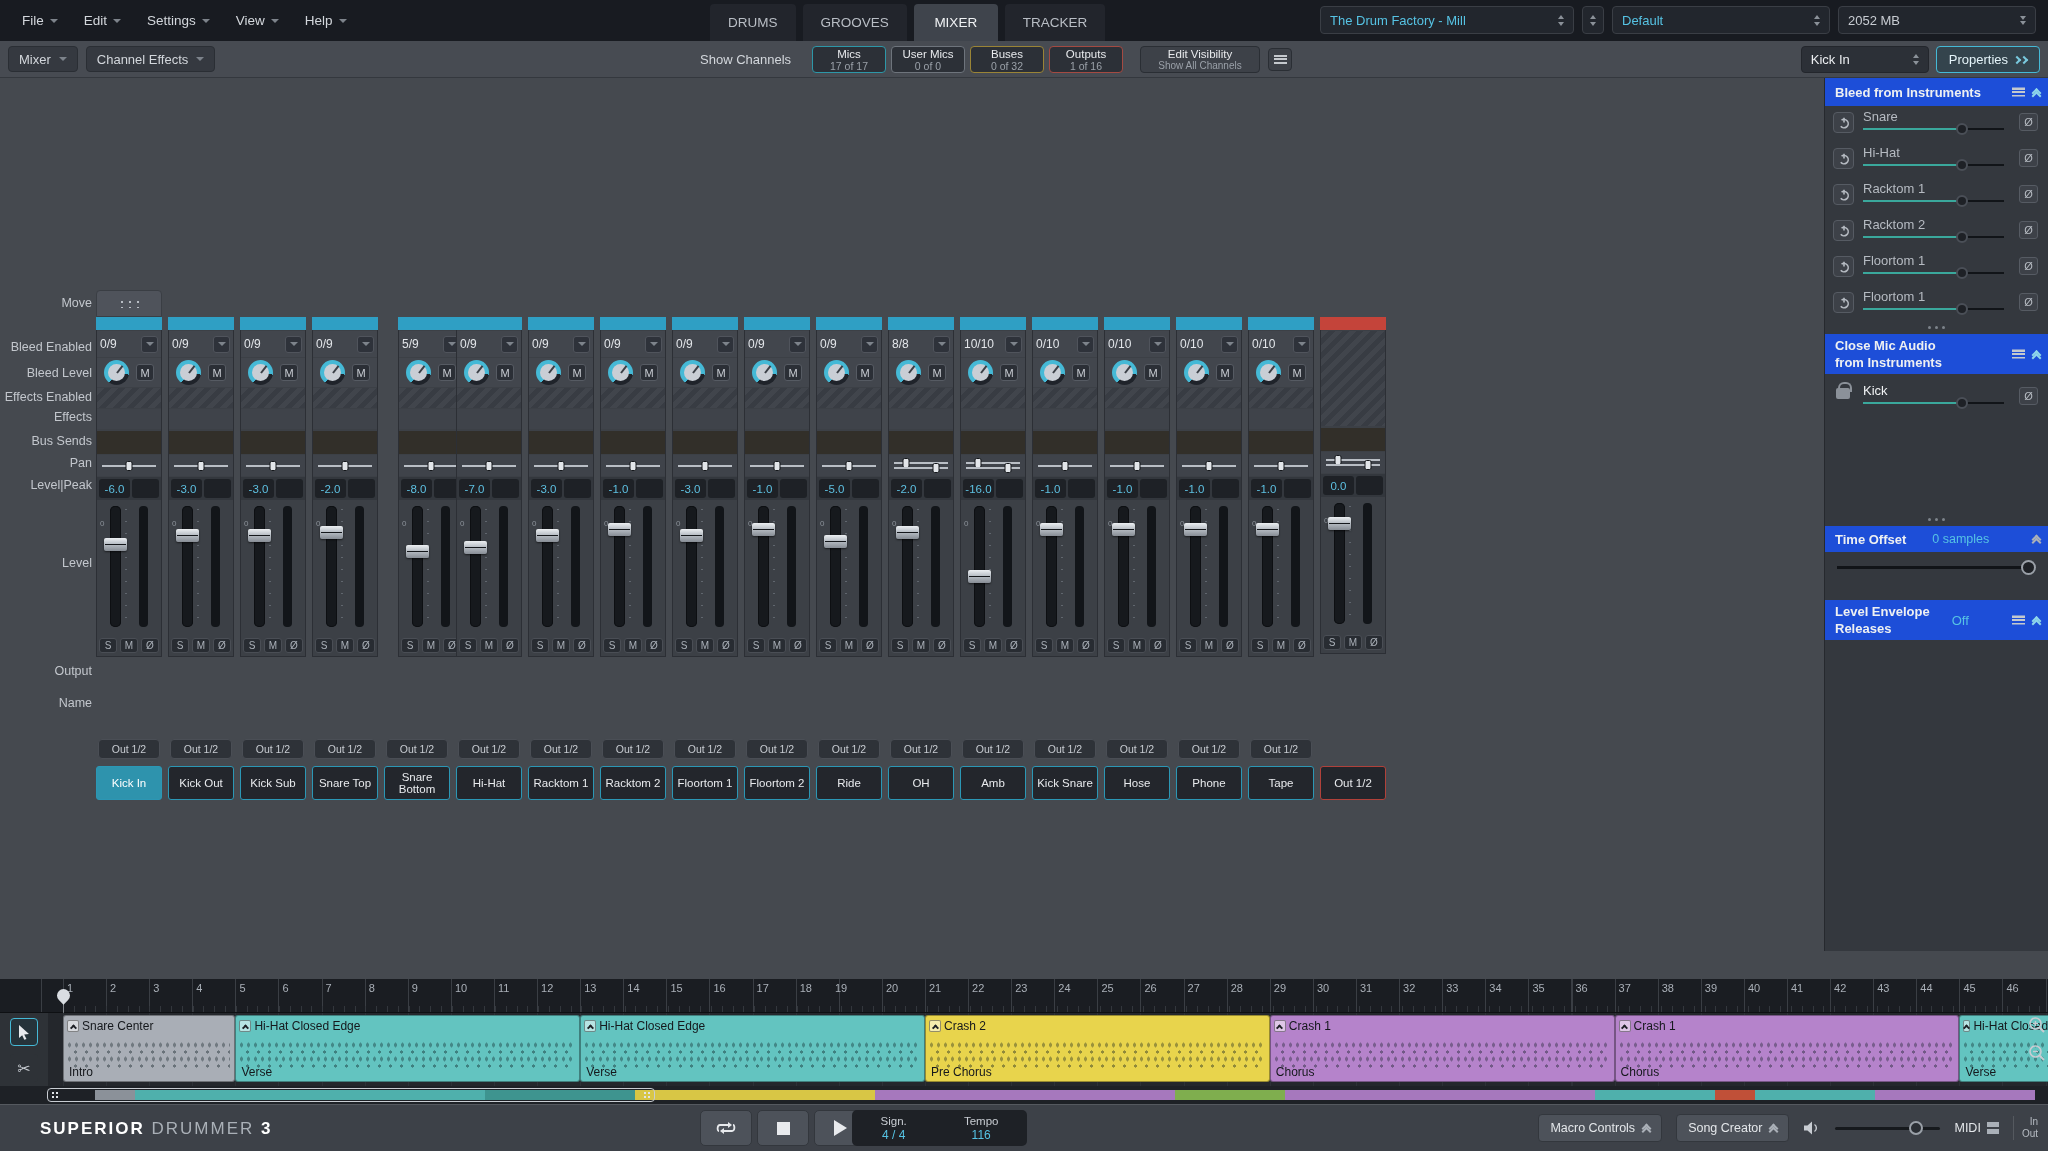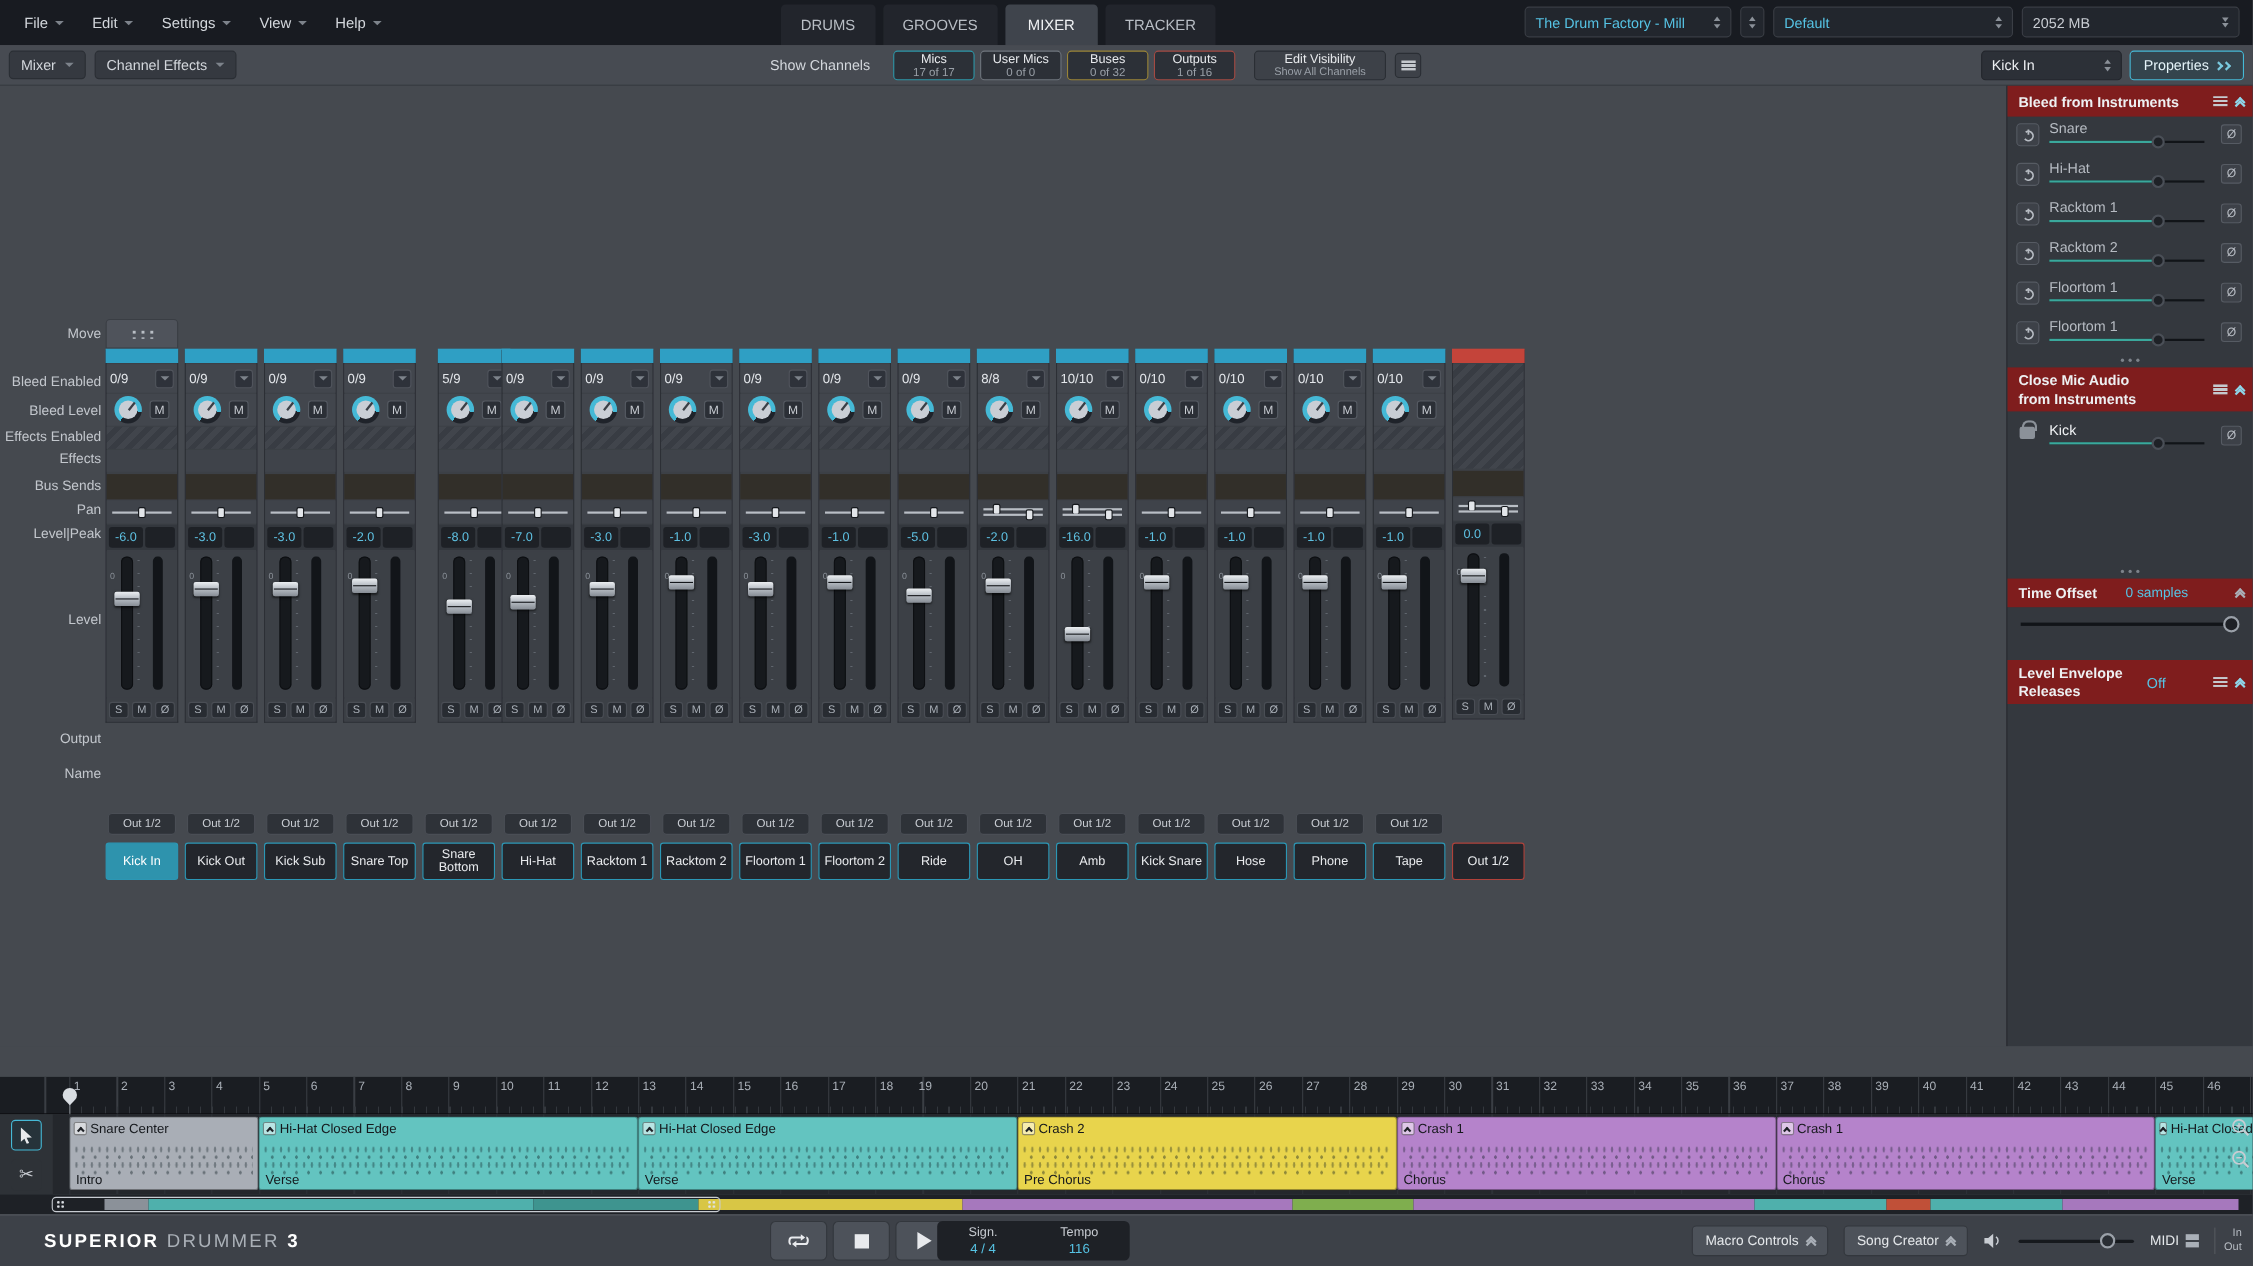--- a/index.html
+++ b/index.html
@@ -80,21 +80,21 @@
   .smo-b{width:18px;height:15px;background:#282c32;border:1px solid #4a4e55;border-radius:3px;color:#aab0b8;font-size:10px;display:flex;align-items:center;justify-content:center;}
   .out-row{position:absolute;top:420px;width:66px;height:22px;}
   .out-btn{width:62px;height:20px;margin:1px auto;background:#2e3238;border:1px solid #4a4e55;border-radius:4px;color:#c8ccd2;font-size:10.5px;display:flex;align-items:center;justify-content:center;}
   .name-row{position:absolute;top:448px;width:66px;height:34px;}
   .name-cell{width:66px;height:34px;background:#23262c;border:1px solid #2b97b5;border-radius:3px;color:#e8eaed;font-size:11.5px;line-height:12px;display:flex;align-items:center;justify-content:center;text-align:center;padding:0 2px;}
   .name-cell.sel{background:#2e93ad;color:#fff;}
   .name-cell.master{border-color:#b0413a;}
 
   
   .props{position:absolute;left:1824px;top:78px;width:224px;height:873px;background:#34383e;border-left:1px solid #26292e;}
-  .sec-head{background:#7f1d1d;display:flex;align-items:center;padding:0 10px;position:relative;color:#eef0f2;font-size:13px;font-weight:bold;}
+  .sec-head{background:#1d4ed8;display:flex;align-items:center;padding:0 10px;position:relative;color:#eef0f2;font-size:13px;font-weight:bold;}
   .sec-icons{position:absolute;right:8px;top:50%;transform:translateY(-50%);display:flex;gap:8px;align-items:center;}
   .chev2up{display:flex;flex-direction:column;gap:-1px;}
   .cu{width:7px;height:7px;border-left:2px solid #8fd7ea;border-top:2px solid #8fd7ea;transform:rotate(45deg);margin-bottom:-4px;}
   .cu.gray{border-color:#aab0b8;}
   .bleed-item{position:relative;height:36px;}
   .pwr-btn{position:absolute;left:8px;top:6px;width:21px;height:21px;background:#3d4148;border:1px solid #565b63;border-radius:4px;display:flex;align-items:center;justify-content:center;}
   .bl-name{position:absolute;left:38px;top:3px;font-size:13px;color:#b6bbc2;}
   .bl-slider{position:absolute;left:38px;right:44px;top:22px;height:2px;background:#111418;}
   .bl-fill{position:absolute;left:0;top:0;height:2px;width:70%;background:#3aa89c;}
   .bl-knob{position:absolute;top:-5px;left:70%;width:12px;height:12px;border-radius:50%;background:#1e2126;border:2px solid #4a4f57;transform:translateX(-50%);}
@@ -189,21 +189,21 @@
           <i class="tri-dn"></i>
         </div>
       </div>
     <div class="tabs" id="tabs">
         <div class="tab">DRUMS</div>
         <div class="tab">GROOVES</div>
         <div class="tab active">MIXER</div>
         <div class="tab">TRACKER</div>
       </div>
     <div class="top-right">
-      <div class="select-box cyan" style="width:188px">
+      <div class="select-box cyan" style="width:254px">
         <span>The Drum Factory - Mill</span>
         <span class="spinner">
             <i class="tri-up-s"></i>
             <i class="tri-dn-s"></i>
           </span>
       </div>
       <div class="mini-spin">
           <i class="tri-up-s"></i>
           <i class="tri-dn-s"></i>
         </div>

